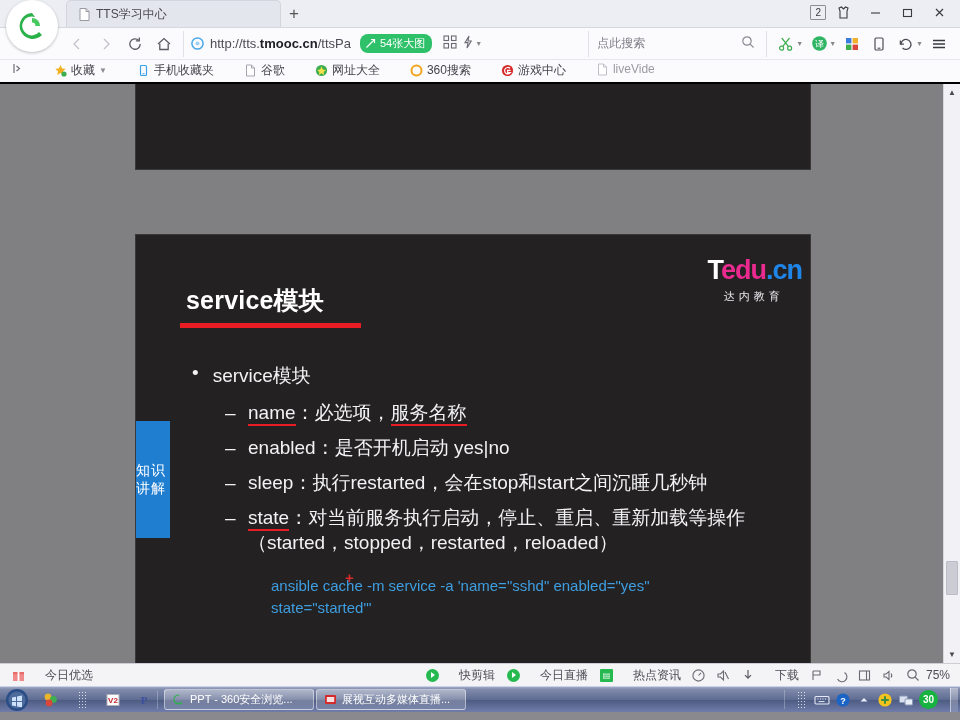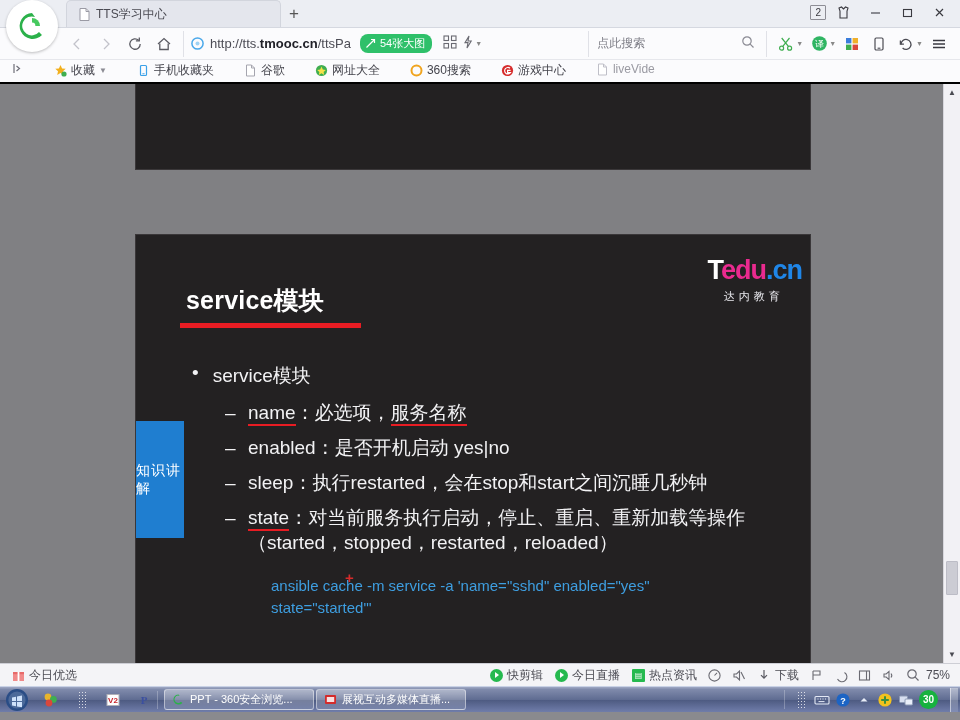--- a/index.html
+++ b/index.html
@@ -121,21 +121,21 @@
   }
   .logo{ position:absolute; right:8px; top:22px; text-align:center; }
   .logo-main{ font-size:27px; font-weight:800; letter-spacing:-1px; line-height:1; }
   .logo-t{ color:#ffffff; }
   .logo-edu{ color:#ea2a8f; }
   .logo-cn{ color:#1f86e8; }
   .logo-sub{ font-size:11px; color:#e9e9ee; letter-spacing:4px;
     margin-top:5px; margin-right:2px; }
 
   .knowledge-tab{
-    position:absolute; left:0px; top:186px; width:48px; height:117px;
+    position:absolute; left:0px; top:186px; width:34px; height:117px;
     background:#1f7ed0; color:#ffffff; font-size:14px; line-height:1.22;
     display:flex; flex-direction:column; align-items:center;
     justify-content:center; letter-spacing:1px;
   }
 
   .body-list{ position:absolute; left:56px; top:128px; right:26px; }
   .lvl1{ font-size:19px; color:#f2f2f4; display:flex; gap:14px;
     margin-bottom:11px; }
   .lvl1 .dot{ font-size:19px; line-height:1; }
   .lvl2{ font-size:19px; color:#f2f2f4; display:flex; gap:11px;
@@ -164,21 +164,21 @@
   .vs-btn.bot{ position:absolute; bottom:0; left:0; right:0; }
   .vs-thumb{ position:absolute; left:2px; right:2px; top:477px; height:34px;
     background:#ccccd4; border:1px solid #bcbcc6; border-radius:1px; }
 
   
   .statusbar{
     height:23px; background:#f4f4f7; border-top:1px solid #cdced5;
     display:flex; align-items:center; padding:0 7px; font-size:12px;
     color:#4d4d55; gap:4px;
   }
-  .sb-item{ display:flex; align-items:center; gap:4px; padding:0 5px; white-space:nowrap; }
+  .sb-item{ display:flex; align-items:center; gap:20px; padding:0 5px; white-space:nowrap; }
   .sb-right{ margin-left:auto; display:flex; align-items:center; gap:2px; }
   .sb-icon{ width:22px; height:20px; display:flex; align-items:center;
     justify-content:center; color:#5a5a62; }
   .green-dot{ width:13px; height:13px; border-radius:50%; background:#25b94f;
     display:flex; align-items:center; justify-content:center; }
   .green-dot::after{ content:""; border-left:4px solid #fff;
     border-top:3px solid transparent; border-bottom:3px solid transparent;
     margin-left:1px; }
   .news-ic{ width:13px; height:13px; background:#25b94f; border-radius:1px;
     display:flex; align-items:center; justify-content:center;

